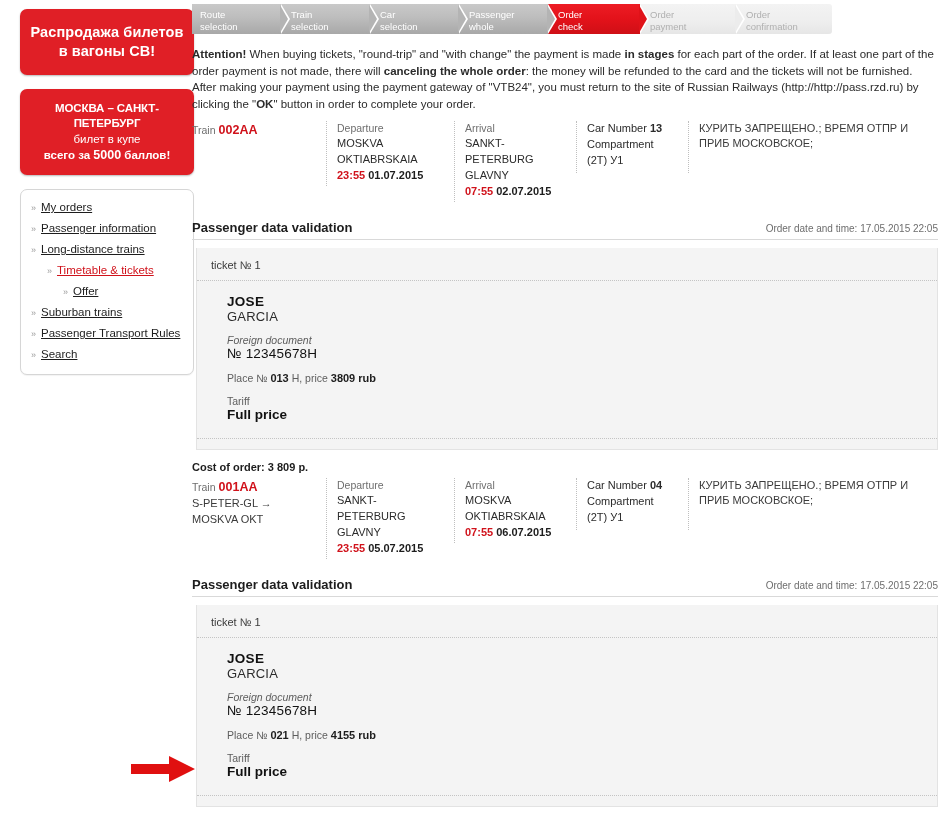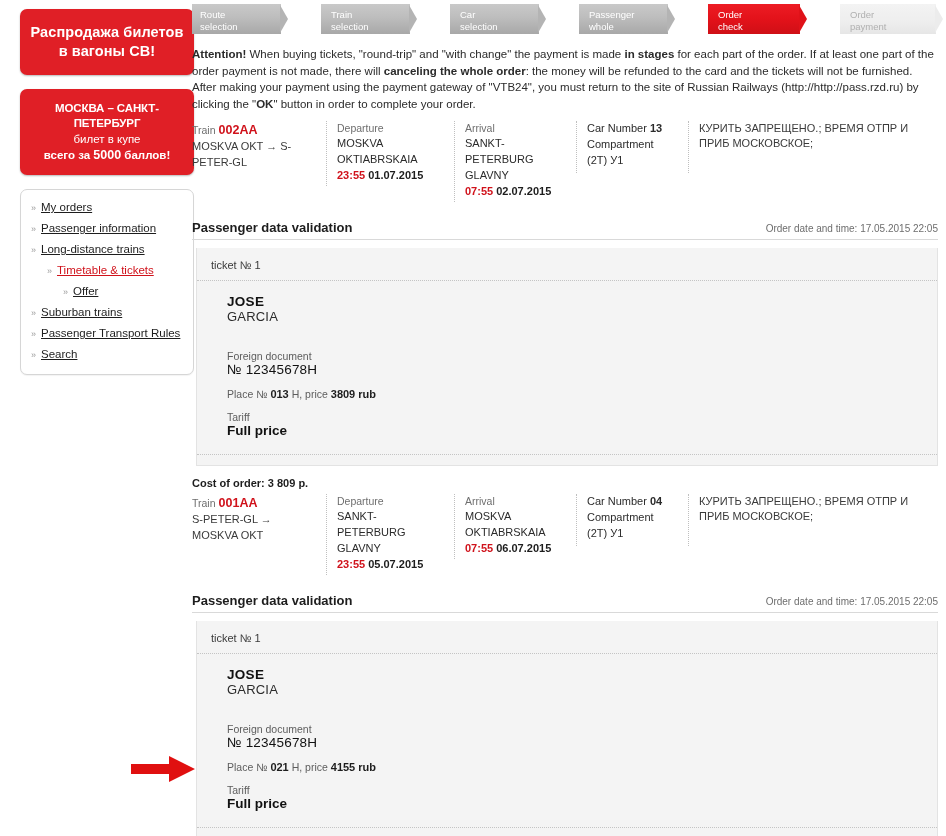--- a/index.html
+++ b/index.html
@@ -67,21 +67,21 @@
   #main {
     position: absolute; left: 192px; top: 0;
     width: 754px; height: 836px;
     padding: 0 8px 0 0;
   }
 
   
   #steps {
     display: flex; align-items: stretch;
     height: 30px; margin: 4px 0 0 0;
-    font-size: 9.5px; line-height: 1.22; gap: 40px;
+    font-size: 9.5px; line-height: 1.22;
   }
   .step {
     position: relative;
     height: 30px;
     padding: 5px 6px 0 10px;
     color: #ffffff;
     flex: 0 0 auto;
     width: 89px;
     background: linear-gradient(to bottom, #c9c9c9 0%, #bdbdbd 45%, #a8a8a8 100%);
   }
@@ -163,21 +163,21 @@
   }
   .ticket-no {
     font-size: 11px; color: #3a3a3a;
     padding: 0 14px 9px 14px;
     border-bottom: 1px dotted #c4c4c4;
     margin: 0 0 0 0;
   }
   .ticket-body { padding: 13px 14px 4px 30px; }
   .pax-first { font-size: 13.5px; font-weight: bold; color: #111; letter-spacing: .3px; }
   .pax-last  { font-size: 13px; color: #2b2b2b; letter-spacing: .2px; }
-  .fld-label { font-size: 10.5px; color: #5d5d5d; margin-top: 26px; }
+  .fld-label { font-size: 10.5px; color: #5d5d5d; margin-top: 10px; font-style: italic; }
   .fld-value { font-size: 13.5px; font-weight: normal; color: #111; letter-spacing: .2px; }
   .place-line { font-size: 10.5px; color: #5d5d5d; margin-top: 11px; }
   .place-line b { color: #1d1d1d; font-size: 11px; }
   .tariff-label { font-size: 10.5px; color: #5d5d5d; margin-top: 11px; }
   .tariff-value { font-size: 13.5px; font-weight: bold; color: #111; }
   .ticket-foot {
     border-top: 1px dotted #c4c4c4;
     margin: 12px 0 0 0; height: 1px;
   }
 
@@ -294,21 +294,20 @@
     <div class="intro">
       <p class="att">
         <b>Attention!</b><span> When buying tickets, "round-trip" and "with change" the payment is made </span><b>in stages</b><span> for each part of the order. If at least one part of the order payment is not made, there will </span><b>canceling the whole order</b><span>: the money will be refunded to the card and the tickets will not be furnished.</span><br>
         <span>After making your payment using the payment gateway of "VTB24", you must return to the site of Russian Railways (http://http://pass.rzd.ru) by clicking the "</span><b>OK</b><span>" button in order to complete your order.</span>
       </p>
     </div>
 
     <div class="train-row">
       <div class="tcol c-train">
         <div><span class="t-label">Train</span> <span class="t-num">002AA</span></div>
-        <div class="t-route">MOSKVA OKT → S-PETER-GL</div>
       </div>
       <div class="tcol c-dep">
         <div class="t-label">Departure</div>
         <div>MOSKVA</div>
         <div>OKTIABRSKAIA</div>
         <div><span class="t-time">23:55</span> <span class="t-date">01.07.2015</span></div>
       </div>
       <div class="tcol c-arr">
         <div class="t-label">Arrival</div>
         <div>SANKT-PETERBURG</div>

